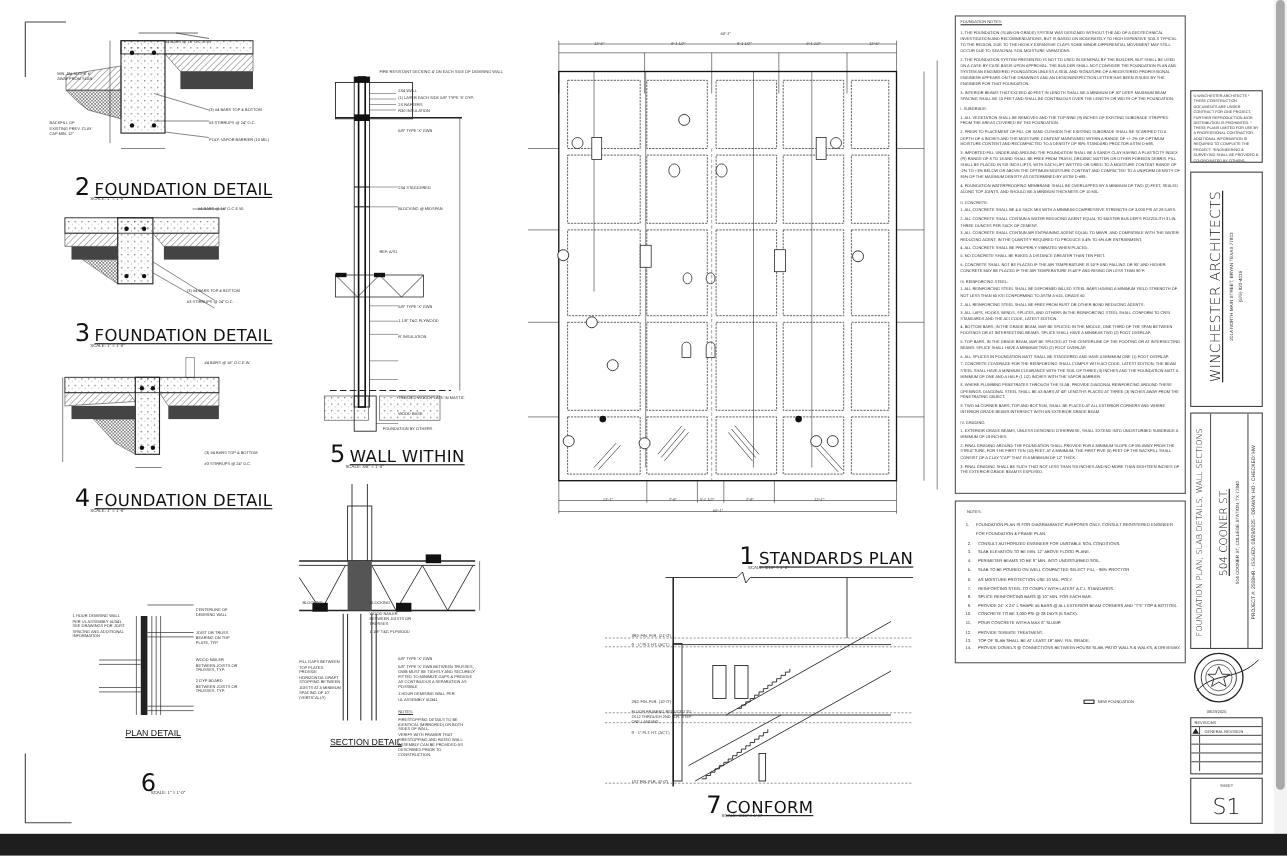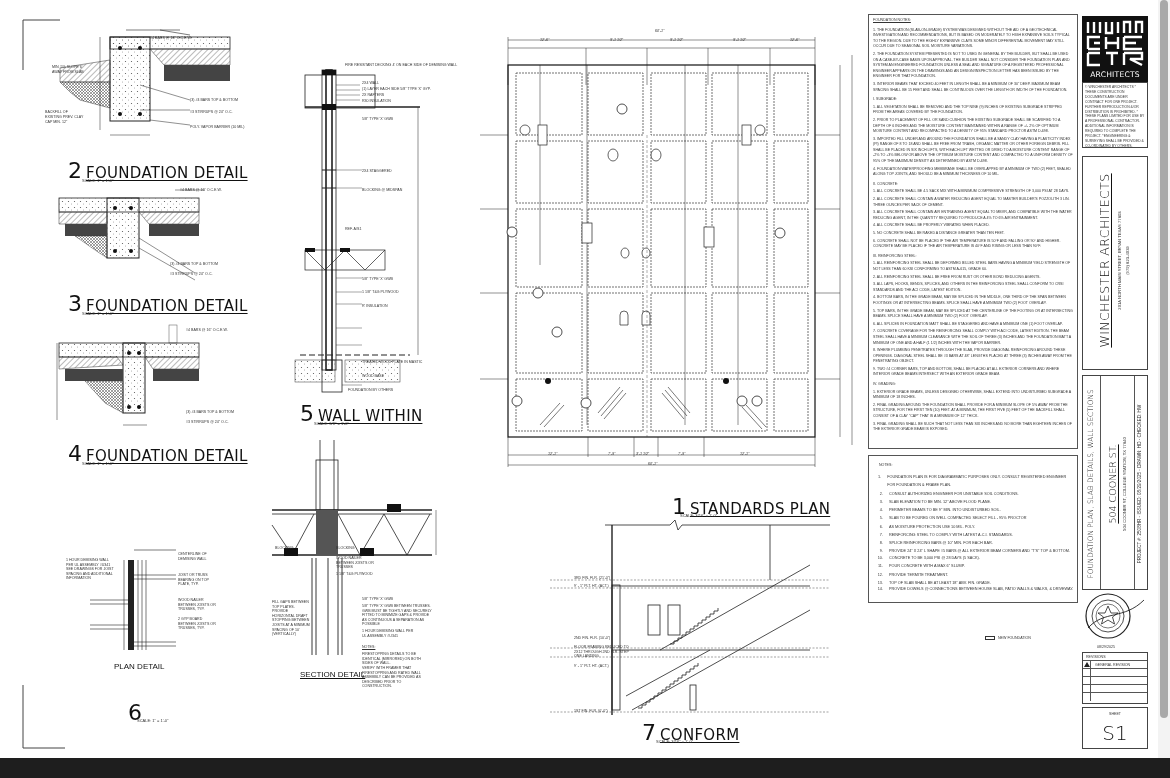--- a/index.html
+++ b/index.html
@@ -200,21 +200,21 @@
       <line x1="44" y1="92" x2="86" y2="92"></line>
         <line x1="44" y1="96" x2="86" y2="96"></line>
       <line x1="44" y1="0" x2="86" y2="0"></line>
     </g>
   </svg>
   <div class="tiny abs" style="left:66px;top:558px;width:50px;white-space:normal;line-height:4.6px">1 HOUR DEMISING WALL PER UL ASSEMBLY #U341 SEE DRAWINGS FOR JOIST SPACING AND ADDITIONAL INFORMATION</div>
   <div class="tiny abs" style="left:178px;top:552px;width:36px;white-space:normal;line-height:4.6px">CENTERLINE OF DEMISING WALL</div>
   <div class="tiny abs" style="left:178px;top:573px;width:36px;white-space:normal;line-height:4.6px">JOIST OR TRUSS BEARING ON TOP PLATE, TYP.</div>
   <div class="tiny abs" style="left:178px;top:598px;width:40px;white-space:normal;line-height:4.6px">WOOD NAILER BETWEEN JOISTS OR TRUSSES, TYP.</div>
   <div class="tiny abs" style="left:178px;top:617px;width:40px;white-space:normal;line-height:4.6px">2 GYP BOARD BETWEEN JOISTS OR TRUSSES, TYP.</div>
-  <div class="abs" style="left:114px;top:662px;font-size:8px;">PLAN DETAIL</div>
+  <div class="abs" style="left:114px;top:662px;font-size:8px;text-decoration:underline">PLAN DETAIL</div>
 
   <svg style="left:272px;top:440px" width="180" height="230">
     <g stroke="#222" stroke-width="0.8" fill="none">
       <line x1="0" y1="70" x2="160" y2="70" stroke-width="1.5"></line>
         <line x1="0" y1="74" x2="160" y2="74"></line>
       <line x1="0" y1="115" x2="160" y2="115" stroke-width="1.5"></line>
       <path d="M0 85 L20 115 L42 74 M66 74 L88 115 L112 74 L135 115 L158 74"></path>
       <rect x="44" y="20" width="22" height="50"></rect>
       <line x1="48" y1="0" x2="48" y2="70"></line>
         <line x1="62" y1="0" x2="62" y2="70"></line>
@@ -500,30 +500,20 @@
           <span>PROVIDE DOWELS @ CONNECTIONS BETWEEN HOUSE SLAB, PATIO WALLS &amp; WALKS, &amp; DRIVEWAY.</span>
         </li>
     </ul>
   </div>
 
   <div class="abs" style="left:985px;top:636px;display:flex;align-items:center;gap:3px">
     <span style="display:inline-block;width:10px;height:4px;border:1px solid #333"></span>
     <span class="tiny">NEW FOUNDATION</span>
   </div>
 
-  <div class="abs" style="left:1082px;top:16px;width:66px;height:66px;background:#111;color:#fff;overflow:hidden">
-    <svg style="left:3px;top:3px" width="60" height="48">
-      <g stroke="#fff" stroke-width="2.4" fill="none">
-        <path d="M3 14 V3 M9 14 V3 M15 14 V3 M21 3 V14 H27 V3 M33 3 V14 M39 14 V3 H45 V14 M51 14 V3 H57 V14"></path>
-        <path d="M3 30 V18 H15 M3 30 H15 M9 24 H15 M21 30 V18 M21 24 H33 M33 18 V30 M39 18 H57 M39 18 V30 H57 M39 24 H51"></path>
-        <path d="M3 34 H15 M3 34 V46 H15 M21 34 H33 M27 34 V46 M39 34 V46 M39 34 H57 V40 H45 L57 46"></path>
-      </g>
-    </svg>
-    <div style="position:absolute;left:0;bottom:3px;width:66px;text-align:center;font-size:7.6px;letter-spacing:0.2px;font-family:'DejaVu Sans',sans-serif">ARCHITECTS</div>
-  </div>
   <div class="box" style="left:1082px;top:82px;width:66px;height:66px;border:1px solid #444;padding:2px">
     <div style="font-size:3.4px;line-height:4.9px;color:#333;text-transform:uppercase">© WINCHESTER ARCHITECTS * THESE CONSTRUCTION DOCUMENTS ARE UNDER CONTRACT FOR ONE PROJECT. FURTHER REPRODUCTION &amp;/OR DISTRIBUTION IS PROHIBITED. * THESE PLANS LIMITED FOR USE BY A PROFESSIONAL CONTRACTOR. ADDITIONAL INFORMATION IS REQUIRED TO COMPLETE THE PROJECT. *ENGINEERING &amp; SURVEYING SHALL BE PROVIDED &amp; CO-ORDINATED BY OTHERS.</div>
   </div>
 
   <div class="box" style="left:1082px;top:156px;width:66px;height:214px;border:1px solid #444">
     <div class="vert" style="left:14px;top:196px;width:185px;text-align:center">
       <div style="font-size:12.5px;font-family:'DejaVu Sans',sans-serif;font-weight:300;letter-spacing:0.4px;text-decoration:underline;text-underline-offset:2px">WINCHESTER ARCHITECTS</div>
       <div style="font-size:4.2px;margin-top:5px;color:#333">201A NORTH MAIN STREET, BRYAN TEXAS 77803</div>
       <div style="font-size:4.2px;margin-top:3px;color:#333">(979) 823-4039</div>
     </div>

